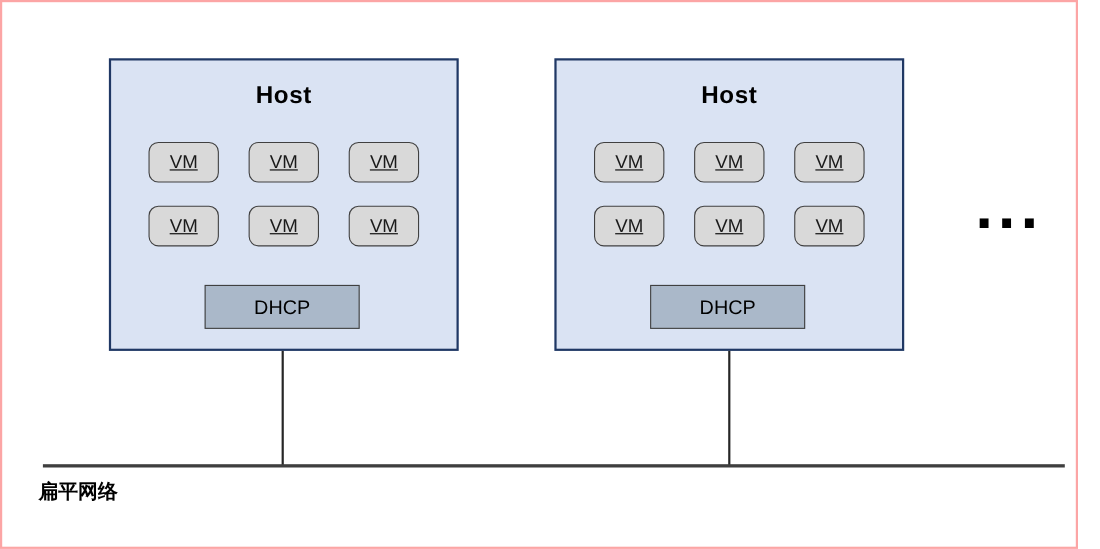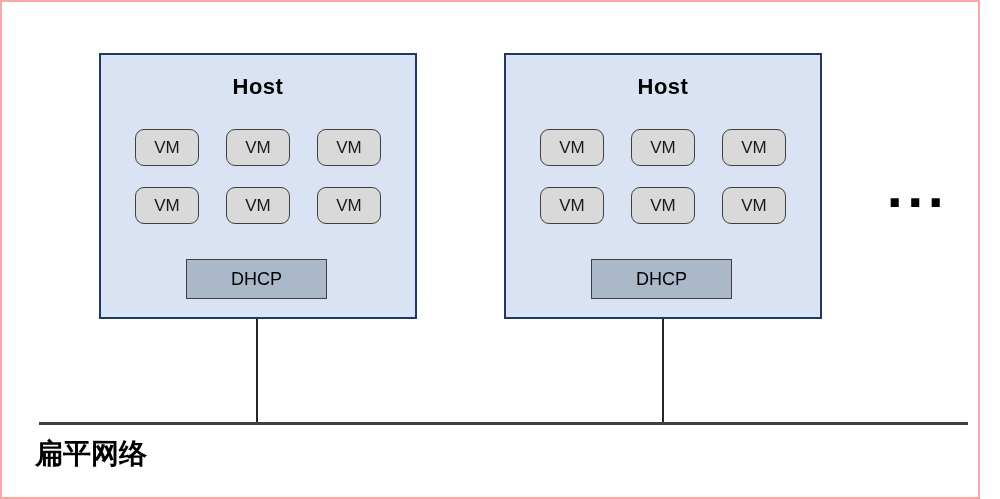--- a/index.html
+++ b/index.html
@@ -39,20 +39,21 @@
   }
   .vm-grid {
     position: absolute;
     left: 34px;
     top: 74px;
     display: grid;
     grid-template-columns: repeat(3, 64px);
     grid-auto-rows: 37px;
     column-gap: 27px;
     row-gap: 21px;
+    text-decoration: underline;
   }
   .vm {
     width: 64px;
     height: 37px;
     background: var(--vm-fill, #d9d9d9);
     border: 1.5px solid var(--vm-border, #404040);
     border-radius: 9px;
     display: flex;
     align-items: center;
     justify-content: center;
@@ -87,21 +88,21 @@
     left: 37px;
     top: 420px;
     width: 929px;
     height: 3px;
     background: var(--line, #3f3f3f);
   }
   .network-label {
     position: absolute;
     left: 33px;
     top: 433px;
-    font-size: 28px;
+    font-size: 18px;
     font-weight: 700;
     color: #000;
   }
   .ellipsis {
     position: absolute;
     left: 884px;
     top: 163px;
     font-size: 46px;
     font-weight: 700;
     letter-spacing: 3px;

